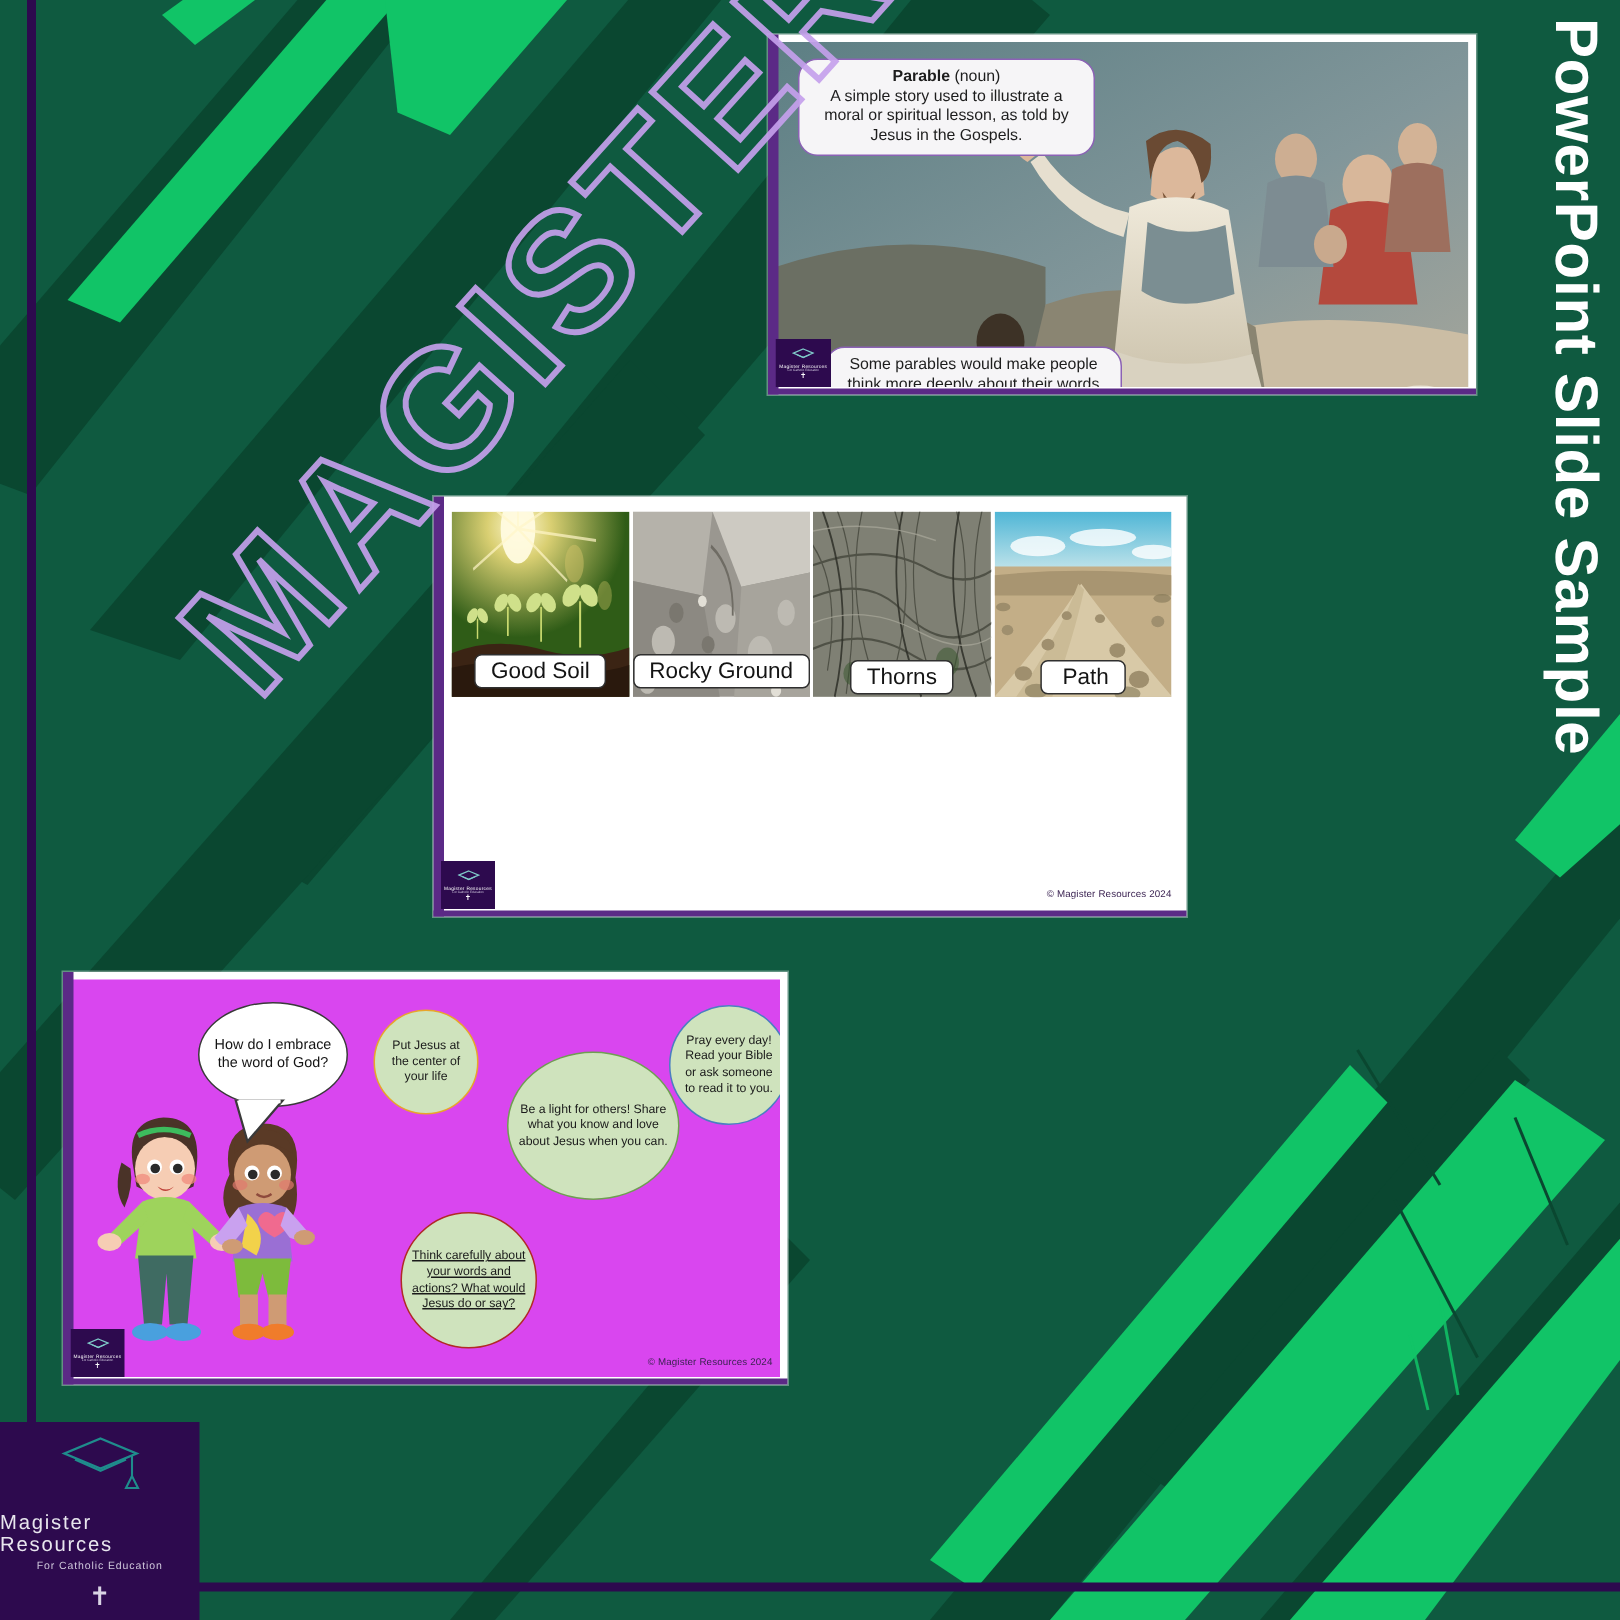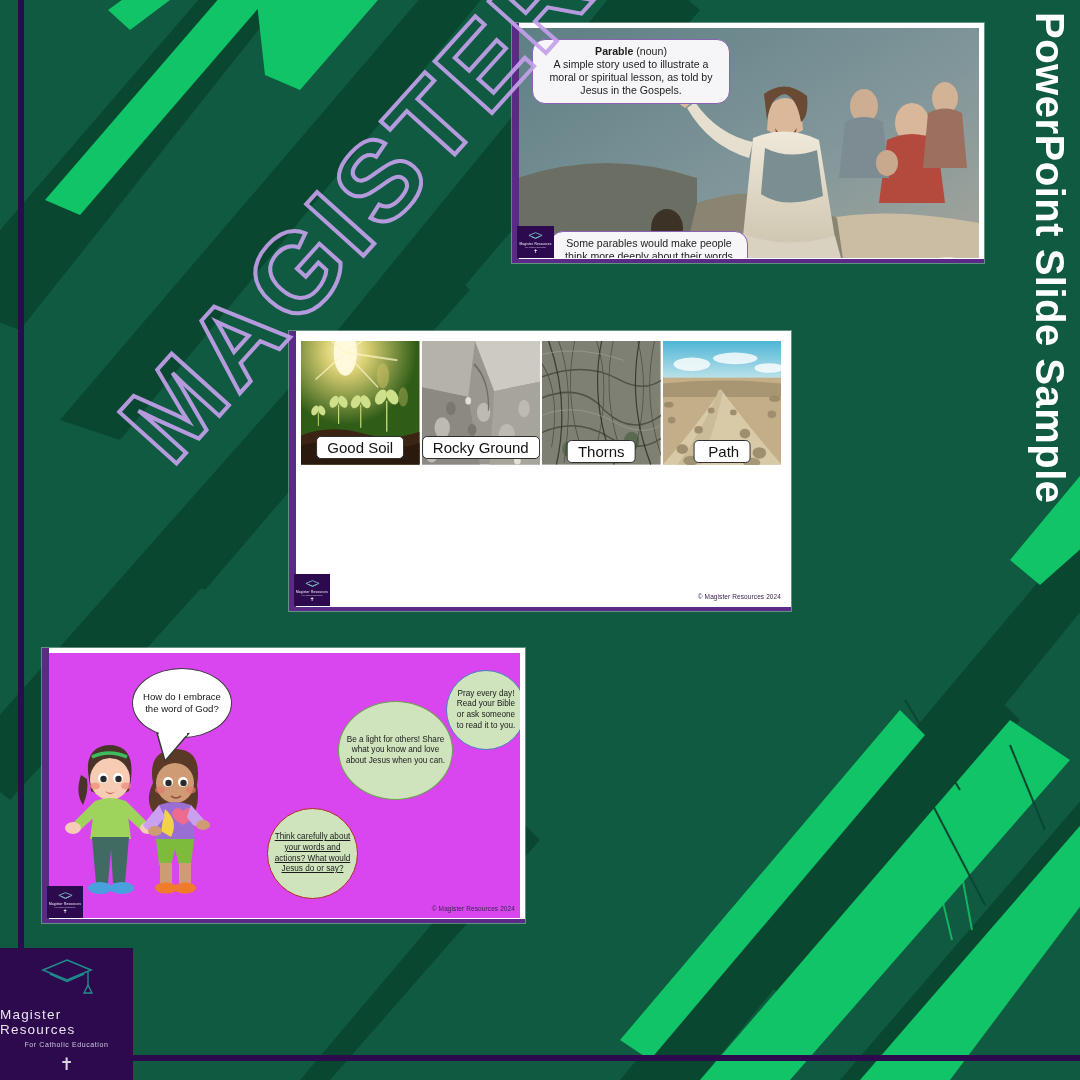--- a/index.html
+++ b/index.html
@@ -465,20 +465,21 @@
         <ellipse cx="54" cy="151" rx="11" ry="5.5" fill="#f07c2b"></ellipse>
       </g>
     </svg>
 
     <div id="speech">How do I embrace the word of God?</div>
     <svg id="speech-tail" width="40" height="30" viewBox="0 0 40 30">
       <path d="M2 0 L34 0 L10 28 Z" fill="#ffffff" stroke="#3a3a3a" stroke-width="1.5"></path>
       <path d="M4 1 L32 1" stroke="#ffffff" stroke-width="3"></path>
     </svg>
 
+    <div class="circ" id="ci1">Put Jesus at the center of your life</div>
     <div class="circ" id="ci2">Be a light for others!  Share what you know and love about Jesus when you can.</div>
     <div class="circ" id="ci3">Pray every day!  Read your Bible or ask someone to read it to you.</div>
     <div class="circ" id="ci4">Think carefully about your words and actions?  What would Jesus do or say?</div>
 
     <div class="copyright">© Magister Resources 2024</div>
 
     <div class="badge" style="width:36px;height:32px;">
       <svg width="15" height="11" viewBox="0 0 54 40">
         <path d="M27 6 L51 16 L27 26 L3 16 Z" fill="none" stroke="#7fc8c8" stroke-width="3"></path>
         <path d="M12 20 L27 27 L42 20" fill="none" stroke="#7fc8c8" stroke-width="3"></path>

